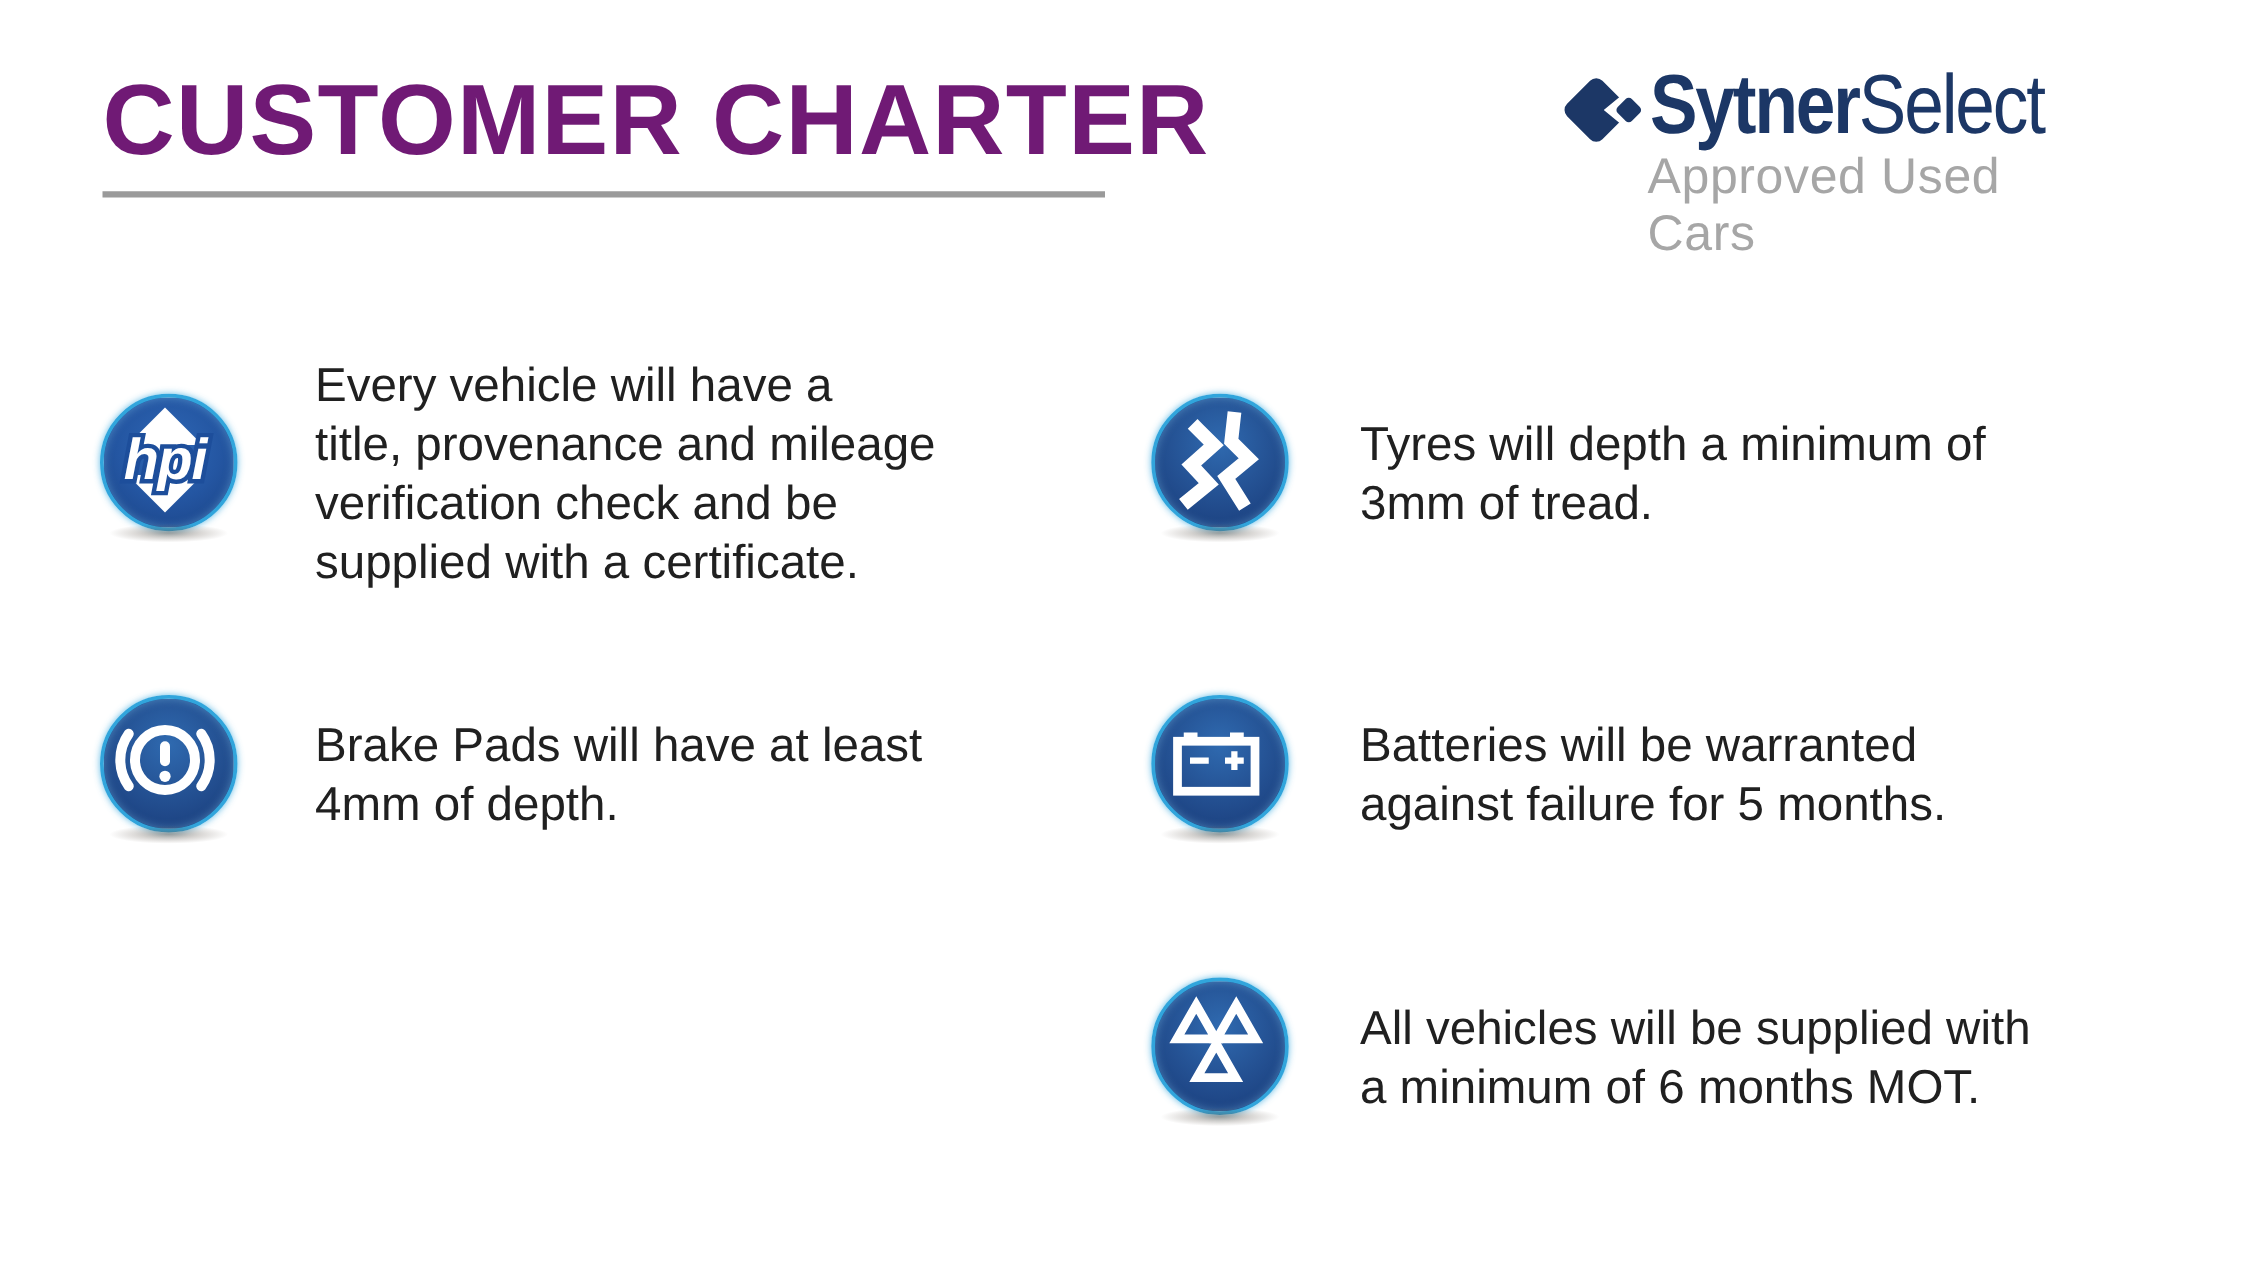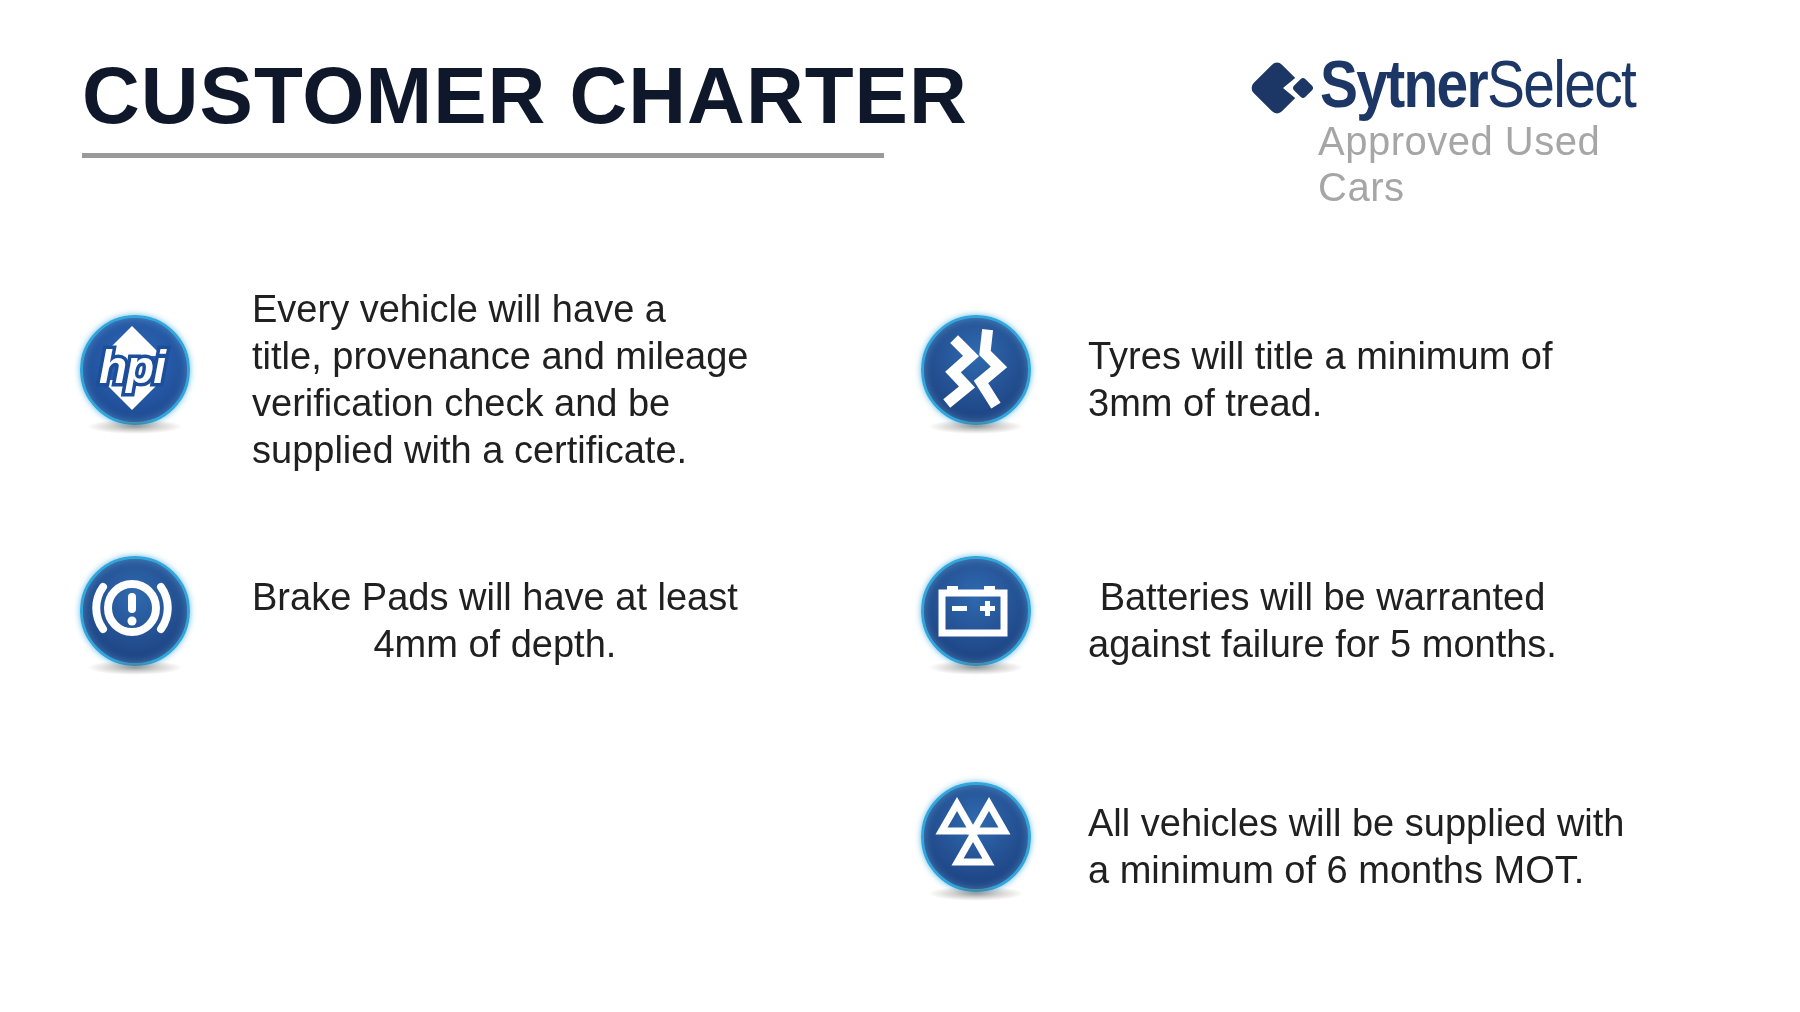--- a/index.html
+++ b/index.html
@@ -4,21 +4,21 @@
 <style>
   html,body{margin:0;padding:0;background:#fff;}
   #canvas{
     position:relative;width:1800px;height:1012px;background:#ffffff;overflow:hidden;
     font-family:"Liberation Sans",sans-serif;
   }
   
   .title{
     position:absolute;left:82px;top:56px;
     font-size:80px;line-height:80px;font-weight:700;letter-spacing:1px;
-    color:#0f172a;white-space:nowrap;
+    color:#701a75;white-space:nowrap;
   }
   .title-rule{
     position:absolute;left:82px;top:153px;width:802px;height:5px;background:#9a9a9a;
   }
   .logo-mark{position:absolute;left:1247px;top:54px;width:70px;height:70px;}
   .logo-text{
     position:absolute;left:1320px;top:48px;font-size:67px;line-height:72px;
     color:#1c3766;letter-spacing:-2px;white-space:nowrap;
     transform:scaleX(.85);transform-origin:left center;
   }
@@ -26,21 +26,21 @@
   .logo-text .b2{font-weight:400;}
   .tagline{
     position:absolute;left:1318px;top:118px;width:374px;text-align:left;
     font-size:40px;line-height:46px;color:#a6a6a6;font-weight:400;letter-spacing:.5px;
   }
   
   .item{position:absolute;display:flex;align-items:center;}
   .item.col-l{left:80px;width:790px;}
   .item.col-r{left:921px;width:820px;}
   .row1{top:280px;height:180px;}
-  .row2{top:556px;height:110px;text-align:center;}
+  .row2{top:556px;height:110px;}
   .row3{top:782px;height:110px;}
   .icon-wrap{position:relative;width:110px;height:110px;flex:0 0 110px;font-style:italic;}
   .icon-circle{
     position:absolute;left:0;top:0;width:104px;height:104px;border-radius:50%;
     background:radial-gradient(circle at 50% 35%, #2f6ab0 0%, #255395 45%, #1c4180 82%, #173768 100%);
     border:3px solid #31a5dc;
     box-shadow:0 0 6px rgba(70,175,225,.85), inset 0 0 8px rgba(130,200,240,.45);
   }
   .icon-circle.bright{
     background:radial-gradient(circle at 50% 38%, #2e67b5 0%, #2456a2 50%, #1d478c 85%, #183c77 100%);
@@ -98,21 +98,21 @@
     <div class="icon-wrap">
       <div class="icon-circle"></div>
       <div class="icon-shadow"></div>
       <svg width="104" height="104" viewBox="0 0 104 104">
         <g stroke="#ffffff" stroke-width="11" fill="none" stroke-linecap="square" stroke-linejoin="miter">
           <path d="M37,28 L50,41 L32,57 L46,72 L30,85"></path>
           <path d="M66,20 L64,38 L78,52 L60,67 L72,86"></path>
         </g>
       </svg>
     </div>
-    <div class="item-text">Tyres will title a minimum of
+    <div class="item-text">Tyres will depth a minimum of
 3mm of tread.</div>
   </div>
 
   <div class="item col-l row2">
     <div class="icon-wrap">
       <div class="icon-circle"></div>
       <div class="icon-shadow"></div>
       <svg width="104" height="104" viewBox="0 0 104 104">
         <circle cx="52" cy="52" r="24" fill="none" stroke="#ffffff" stroke-width="8"></circle>
         <rect x="48" y="37" width="8" height="20" rx="4" fill="#ffffff"></rect>

